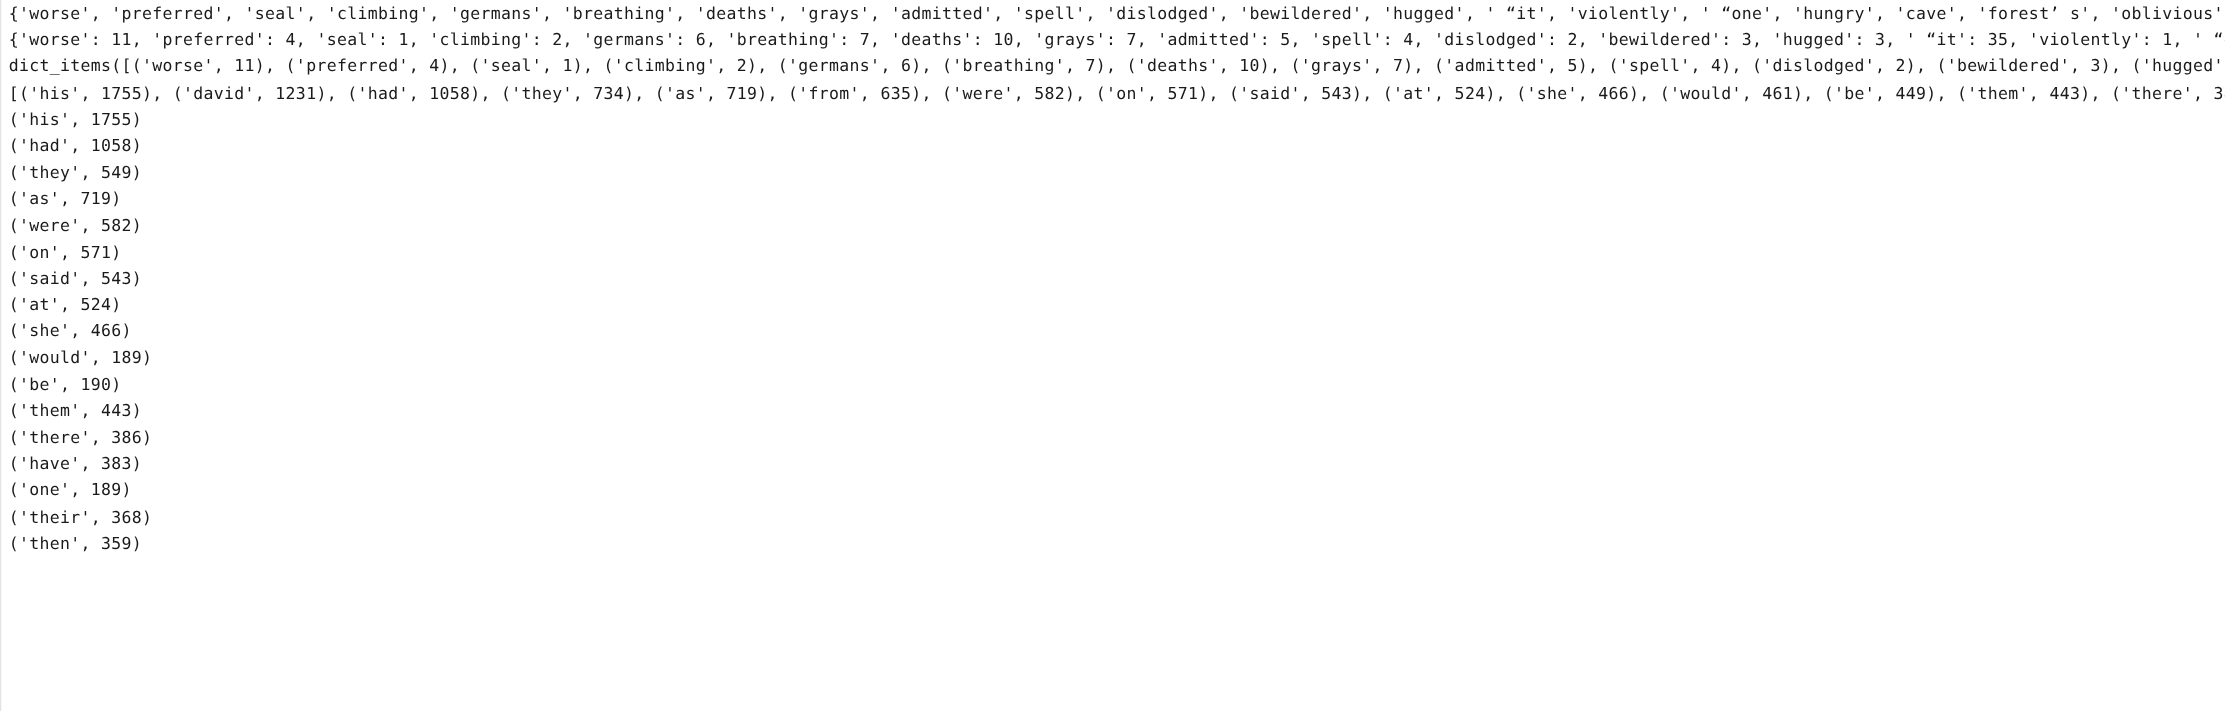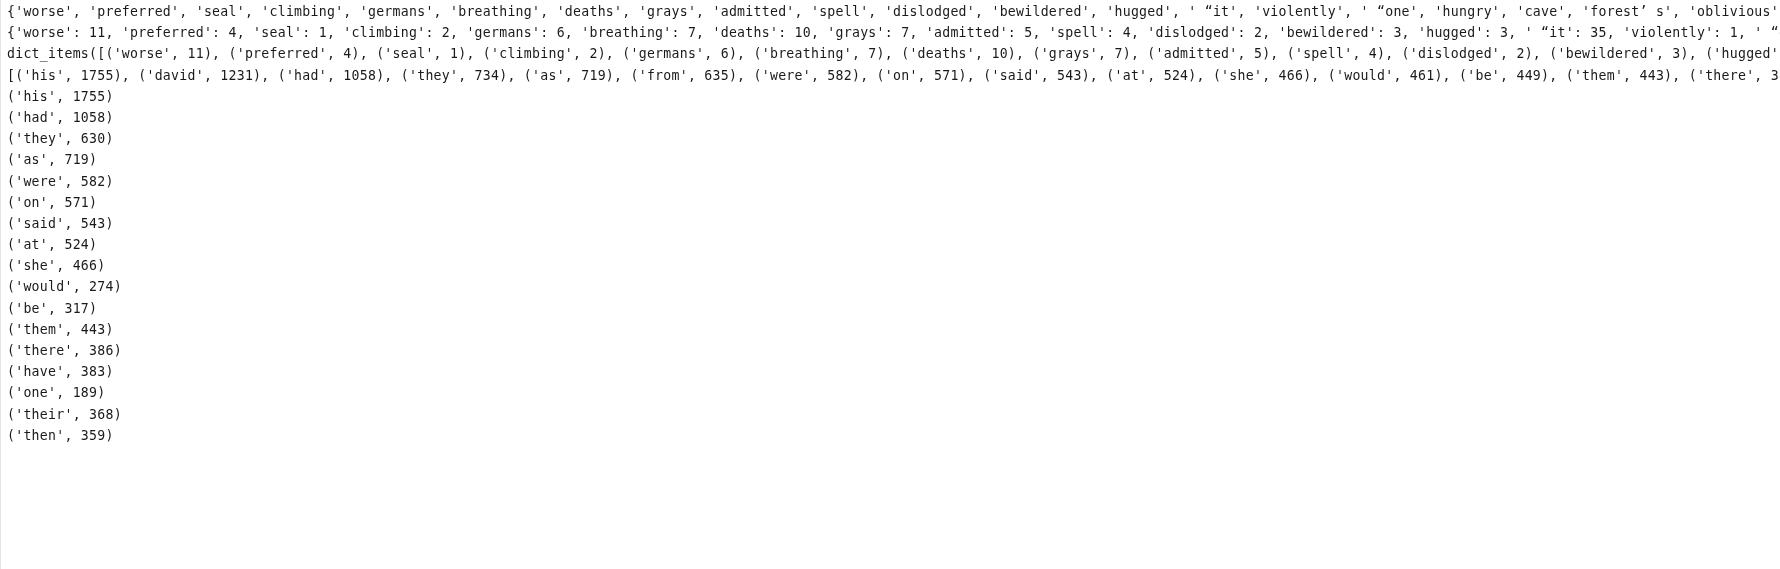--- a/index.html
+++ b/index.html
@@ -42,28 +42,28 @@
 </head>
 <body>
 
 <div id="console">
   <div class="line">{'worse', 'preferred', 'seal', 'climbing', 'germans', 'breathing', 'deaths', 'grays', 'admitted', 'spell', 'dislodged', 'bewildered', 'hugged', ' “it', 'violently', ' “one', 'hungry', 'cave', 'forest’ s', 'oblivious', 'ch</div>
   <div class="line">{'worse': 11, 'preferred': 4, 'seal': 1, 'climbing': 2, 'germans': 6, 'breathing': 7, 'deaths': 10, 'grays': 7, 'admitted': 5, 'spell': 4, 'dislodged': 2, 'bewildered': 3, 'hugged': 3, ' “it': 35, 'violently': 1, ' “one' :</div>
   <div class="line">dict_items([('worse', 11), ('preferred', 4), ('seal', 1), ('climbing', 2), ('germans', 6), ('breathing', 7), ('deaths', 10), ('grays', 7), ('admitted', 5), ('spell', 4), ('dislodged', 2), ('bewildered', 3), ('hugged', 3),</div>
   <div class="line">[('his', 1755), ('david', 1231), ('had', 1058), ('they', 734), ('as', 719), ('from', 635), ('were', 582), ('on', 571), ('said', 543), ('at', 524), ('she', 466), ('would', 461), ('be', 449), ('them', 443), ('there', 386),</div>
   <div class="line">('his', 1755)</div>
   <div class="line">('had', 1058)</div>
-  <div class="line">('they', 630)</div>
+  <div class="line">('they', 549)</div>
   <div class="line">('as', 719)</div>
   <div class="line">('were', 582)</div>
   <div class="line">('on', 571)</div>
   <div class="line">('said', 543)</div>
   <div class="line">('at', 524)</div>
   <div class="line">('she', 466)</div>
-  <div class="line">('would', 274)</div>
-  <div class="line">('be', 317)</div>
+  <div class="line">('would', 189)</div>
+  <div class="line">('be', 190)</div>
   <div class="line">('them', 443)</div>
   <div class="line">('there', 386)</div>
   <div class="line">('have', 383)</div>
   <div class="line">('one', 189)</div>
   <div class="line">('their', 368)</div>
   <div class="line">('then', 359)</div>
 </div>
 
 </body></html>

